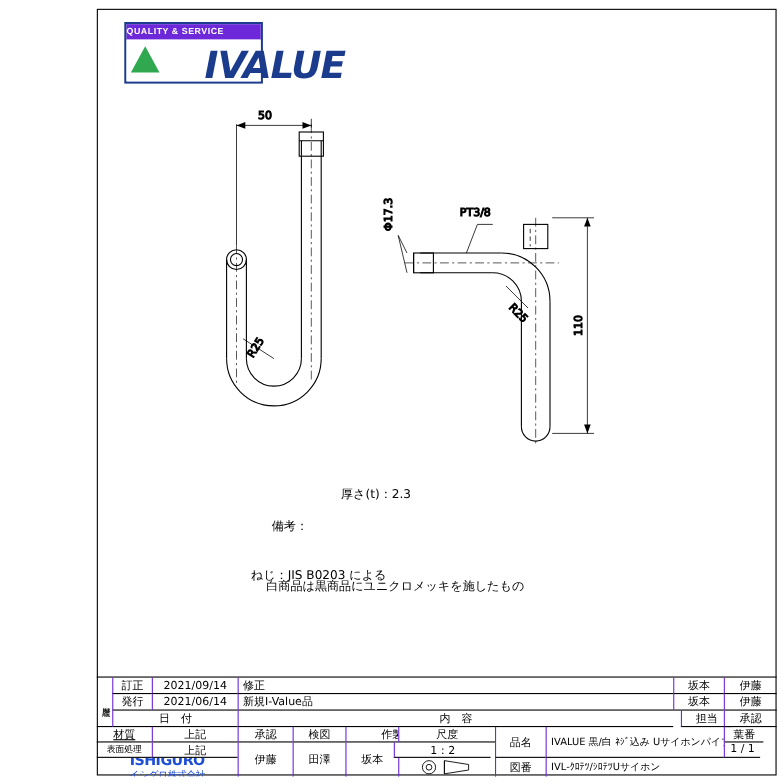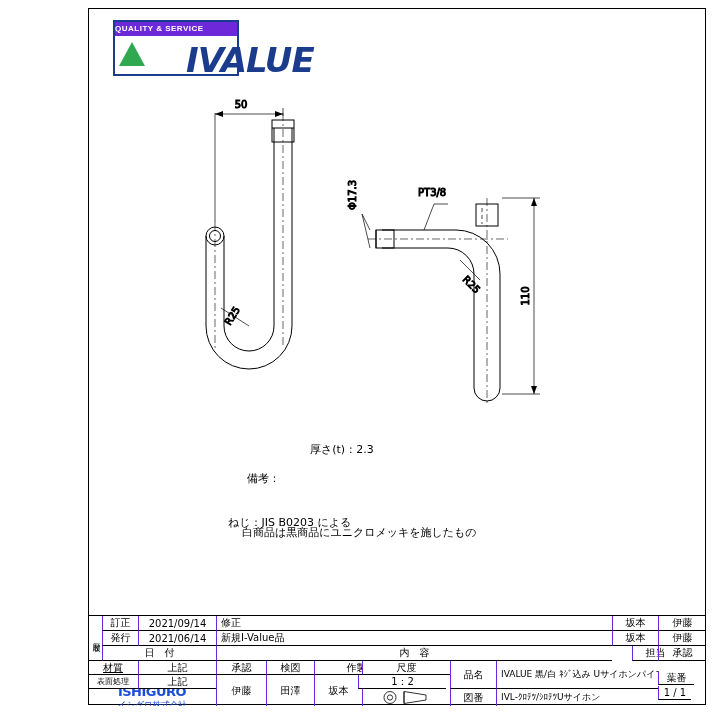--- a/index.html
+++ b/index.html
@@ -278,21 +278,21 @@
     <div class="tb c bl bb" style="left:570px;top:0;width:48px;height:15px;">伊藤</div>
 
     <div class="tb c bl bb" style="left:14px;top:15px;width:36px;height:15px;">発行</div>
     <div class="tb c bl bb" style="left:50px;top:15px;width:78px;height:15px;">2021/06/14</div>
     <div class="tb l bl bb" style="left:128px;top:15px;width:396px;height:15px;">新規I-Value品</div>
     <div class="tb c bl bb" style="left:524px;top:15px;width:46px;height:15px;">坂本</div>
     <div class="tb c bl bb" style="left:570px;top:15px;width:48px;height:15px;">伊藤</div>
 
     <div class="tb c bl bb" style="left:14px;top:30px;width:114px;height:15px;">日　付</div>
     <div class="tb c bl bb" style="left:128px;top:30px;width:396px;height:15px;">内　容</div>
-    <div class="tb c bl bb" style="left:544px;top:30px;width:46px;height:15px;">担当</div>
+    <div class="tb c bl bb" style="left:531px;top:30px;width:46px;height:15px;">担当</div>
     <div class="tb c bl bb" style="left:570px;top:30px;width:48px;height:15px;">承認</div>
 
     <div class="tb c bb" style="left:0;top:45px;width:50px;height:14px;text-decoration:underline;">材質</div>
     <div class="tb c bl bb" style="left:50px;top:45px;width:78px;height:14px;">上記</div>
     <div class="tb c bb" style="left:0;top:59px;width:50px;height:14px;font-size:8px;">表面処理</div>
     <div class="tb c bl bb" style="left:50px;top:59px;width:78px;height:14px;">上記</div>
 
     <div class="tb c" style="left:0;top:73px;width:128px;height:17px;">
       <div class="ishiguro-logo">
         <span>ISHIGURO</span>
@@ -316,20 +316,20 @@
           <circle cx="12" cy="7.5" r="6"></circle>
           <circle cx="12" cy="7.5" r="2.6"></circle>
           <path d="M26,1.5 L48,5 L48,10 L26,13.5 Z"></path>
           <line x1="26" y1="1.5" x2="26" y2="13.5"></line>
         </g>
       </svg>
     </div>
 
     <div class="tb c bl bb" style="left:362px;top:45px;width:46px;height:28px;">品名</div>
     <div class="tb l bl bb" style="left:408px;top:45px;width:162px;height:28px;font-size:9px;">IVALUE 黒/白 ﾈｼﾞ込み Uサイホンパイプ</div>
-    <div class="tb c bl bb" style="left:570px;top:55px;width:36px;height:14px;">葉番</div>
-    <div class="tb c bl bb" style="left:570px;top:70px;width:33px;height:14px;">1 / 1</div>
+    <div class="tb c bl bb" style="left:570px;top:45px;width:36px;height:14px;">葉番</div>
+    <div class="tb c bl bb" style="left:570px;top:59px;width:33px;height:14px;">1 / 1</div>
 
     <div class="tb c bl" style="left:362px;top:73px;width:46px;height:17px;">図番</div>
     <div class="tb l bl" style="left:408px;top:73px;width:210px;height:17px;font-size:9px;text-align:center;">IVL-ｸﾛﾃﾂ/ｼﾛﾃﾂUサイホン</div>
   </div>
 
 </div>
 
 </body></html>

